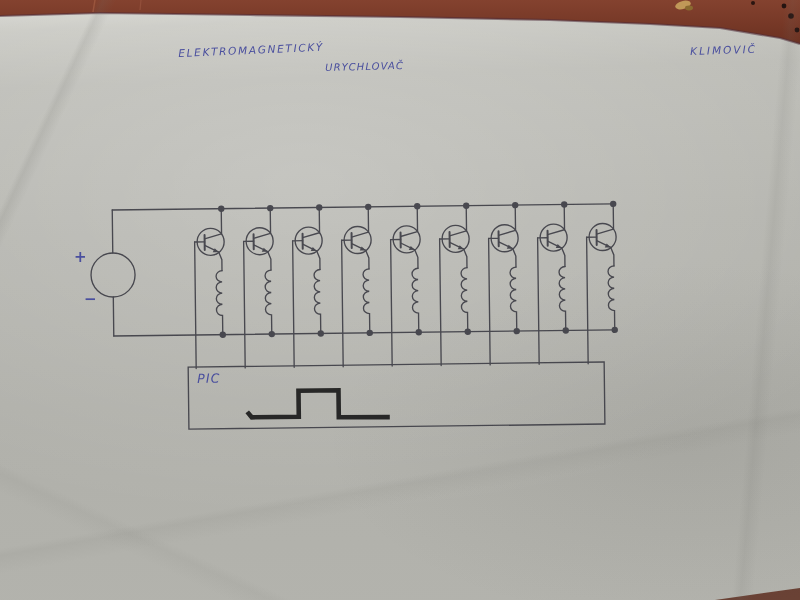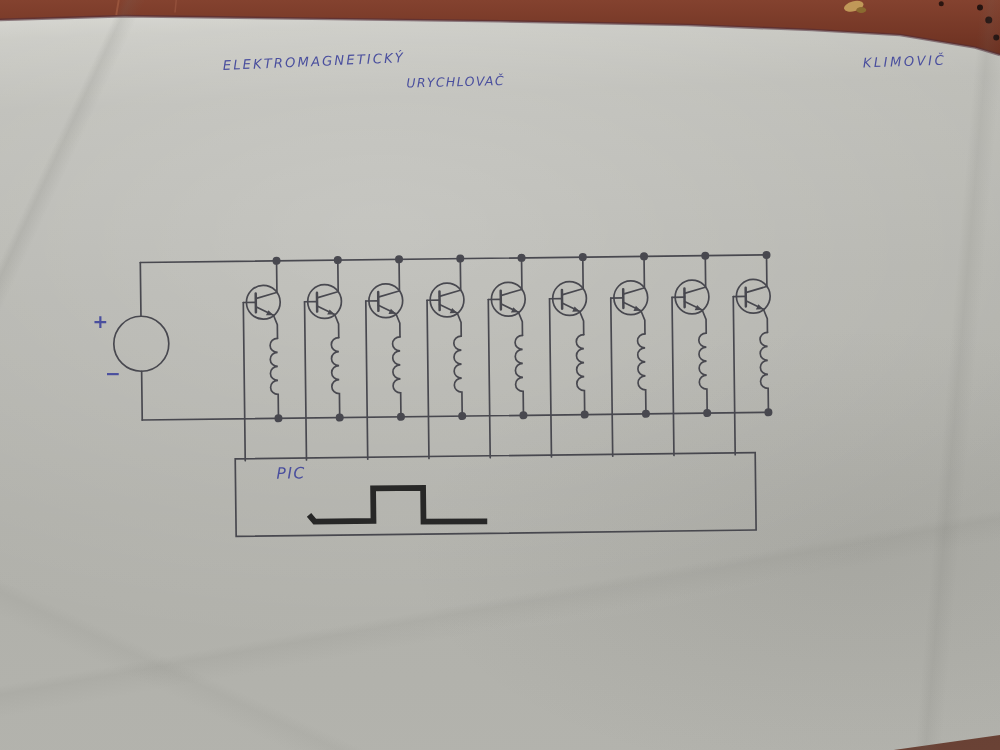--- a/index.html
+++ b/index.html
@@ -205,14 +205,14 @@
       </g>
   </svg>
 
   <div class="creases"></div>
 
   <div class="hw ink title1" style="color: rgb(74, 79, 158);">ELEKTROMAGNETICKÝ</div>
   <div class="hw ink title2" style="color: rgb(74, 79, 158);">URYCHLOVAČ</div>
   <div class="hw ink author" style="color: rgb(74, 79, 158);">KLIMOVIČ</div>
   <div class="hw ink plus" style="color: rgb(74, 79, 158);">+</div>
   <div class="hw ink minus" style="color: rgb(74, 79, 158);">−</div>
-  <div class="hw ink piclbl" style="color: rgb(74, 79, 158); margin-left: 24px;">PIC</div>
+  <div class="hw ink piclbl" style="color: rgb(74, 79, 158);">PIC</div>
 </div>
 
 </body></html>

